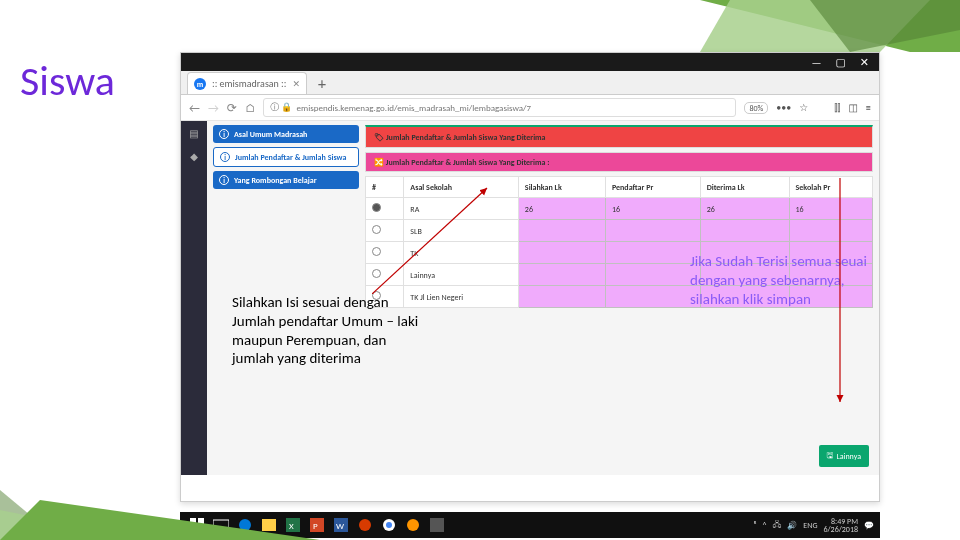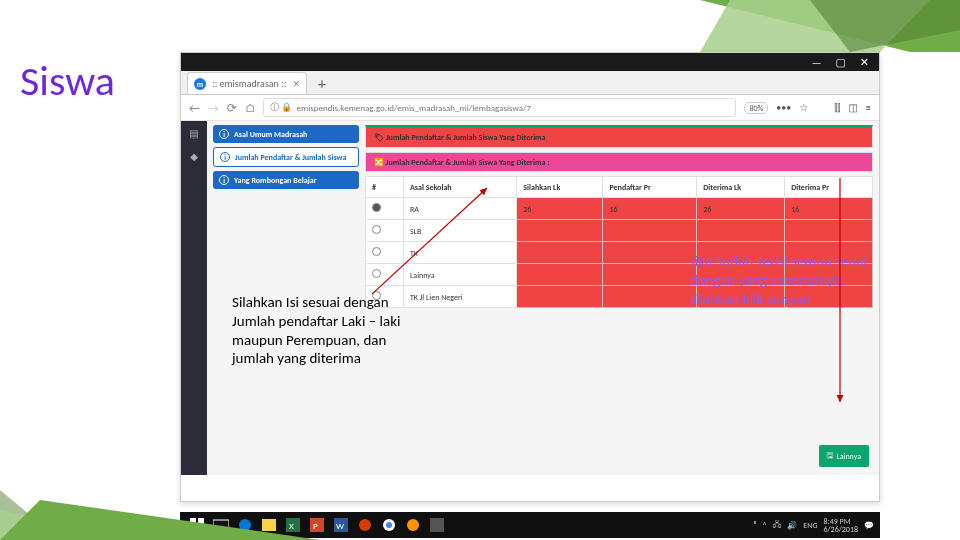--- a/index.html
+++ b/index.html
@@ -26,21 +26,21 @@
 .side{width:146px;float:left}
 .pill{background:#1a69c6;color:#fff;font-size:8px;font-weight:bold;border-radius:3px;padding:4px 6px;margin-bottom:4px;display:flex;align-items:center;gap:5px}
 .pill.active{background:#fff;color:#1a69c6;border:1px solid #1a69c6}
 .pill .ic{width:10px;height:10px;border:1.5px solid currentColor;border-radius:50%;display:flex;align-items:center;justify-content:center;font-size:7px}
 .right{margin-left:152px}
 .hdr{background:#ef4444;border:1px solid #ddd;border-top:2px solid #0aa66e;padding:5px 8px;font-size:8px;font-weight:bold;color:#333;margin-bottom:4px}
 .sub{background:#ec4899;border:1px solid #ddd;padding:4px 8px;font-size:8px;font-weight:bold;color:#333;margin-bottom:4px}
 .tbl{width:100%;border-collapse:collapse;background:#fff;border:1px solid #e0e0e0}
 .tbl th,.tbl td{border:1px solid #e0e0e0;padding:5px 6px;font-size:8px;text-align:left;color:#333}
 .tbl th{background:#fff;font-weight:bold}
-.tbl td.num{border:1px solid #c0c0c0;background:#ef4444}
+.tbl td.num{border:1px solid #c0c0c0;background:#f0abfc}
 .tbl .sel{display:inline-flex;align-items:center;gap:3px}
 .tbl .ra{width:9px;height:9px;border:1px solid #888;border-radius:50%;display:inline-block}
 .tbl .ra.on{background:#555}
 .btn-save{position:absolute;right:10px;bottom:8px;background:#0aa66e;color:#fff;border:0;border-radius:2px;padding:4px 8px;font-size:8px;display:flex;align-items:center;gap:3px}
 .taskbar{position:absolute;left:180px;bottom:2px;width:700px;height:26px;background:#101010;display:flex;align-items:center;padding:0 6px}
 .taskbar .ti{width:22px;height:22px;display:flex;align-items:center;justify-content:center;margin-right:2px}
 .taskbar .sp{flex:1}
 .taskbar .tray{display:flex;align-items:center;gap:6px;color:#ccc;font-size:8px}
 .callout1{position:absolute;left:232px;top:293px;width:190px;font-size:15px;color:#000;line-height:1.25}
 .callout2{position:absolute;left:690px;top:252px;width:200px;font-size:15px;color:#8b5cf6;line-height:1.25}
@@ -115,21 +115,21 @@
         <div class="hdr"><span>🏷</span> <span>Jumlah Pendaftar &amp; Jumlah Siswa Yang Diterima</span></div>
         <div class="sub"><span>🔀</span> <span>Jumlah Pendaftar &amp; Jumlah Siswa Yang Diterima :</span></div>
         <table class="tbl">
           <thead>
               <tr>
             <th>#</th>
             <th>Asal Sekolah</th>
             <th>Silahkan Lk</th>
             <th>Pendaftar Pr</th>
             <th>Diterima Lk</th>
-            <th>Diterima Pr</th>
+            <th>Sekolah Pr</th>
           </tr>
             </thead>
           <tbody id="tbody">
               <tr>
                 <td><span class="sel">
                     <span class="ra on"></span>
                   </span></td>
                 <td>RA</td>
                 <td class="num">26</td>
                 <td class="num">16</td>
@@ -177,21 +177,21 @@
                 <td class="num"></td>
               </tr>
             </tbody>
         </table>
         <button class="btn-save">🖫 <span>Lainnya</span></button>
       </div>
     </div>
   </div>
 </div>
 
-<div class="callout1">Silahkan Isi sesuai dengan Jumlah pendaftar Laki – laki maupun Perempuan, dan jumlah yang diterima</div>
+<div class="callout1">Silahkan Isi sesuai dengan Jumlah pendaftar Umum – laki maupun Perempuan, dan jumlah yang diterima</div>
 <div class="callout2">Jika Sudah Terisi semua seuai dengan yang sebenarnya, silahkan klik simpan</div>
 
 <svg class="arrow1">
     <defs>
       <marker id="ah1" markerWidth="8" markerHeight="8" refX="6" refY="3" orient="auto">
         <path d="M0,0 L6,3 L0,6 Z" fill="#c00000"></path>
       </marker>
     </defs>
     <line x1="0" y1="110" x2="115" y2="4" stroke="#c00000" stroke-width="1.2" marker-end="url(#ah1)"></line>
   </svg>
@@ -267,21 +267,21 @@
         <rect width="14" height="14" fill="#555"></rect>
       </svg>
     </div>
   <div class="sp"></div>
   <div class="tray">
     <span>ᴿ</span>
     <span>^</span>
     <span>🖧</span>
     <span>🔊</span>
     <span>ENG</span>
-    <span style="line-height:1"><span>8:49 PM</span><br><span>6/26/2018</span></span>
+    <span style="text-align:right;line-height:1"><span>8:49 PM</span><br><span>6/26/2018</span></span>
     <span>💬</span>
   </div>
 </div>
 
 <div class="deco-bot">
 <svg width="320" height="60">
       <path d="M0 60 L0 10 L60 60 Z" fill="#548235" opacity=".5"></path>
       <path d="M0 60 L0 30 L150 60 Z" fill="#a8d08d" opacity=".8"></path>
       <path d="M0 60 L40 20 L320 60 Z" fill="#70ad47"></path>
     </svg>

